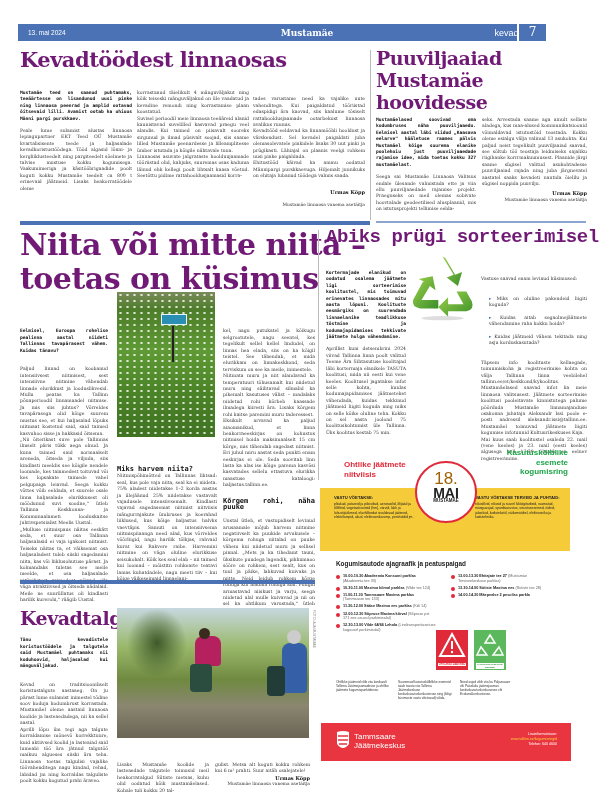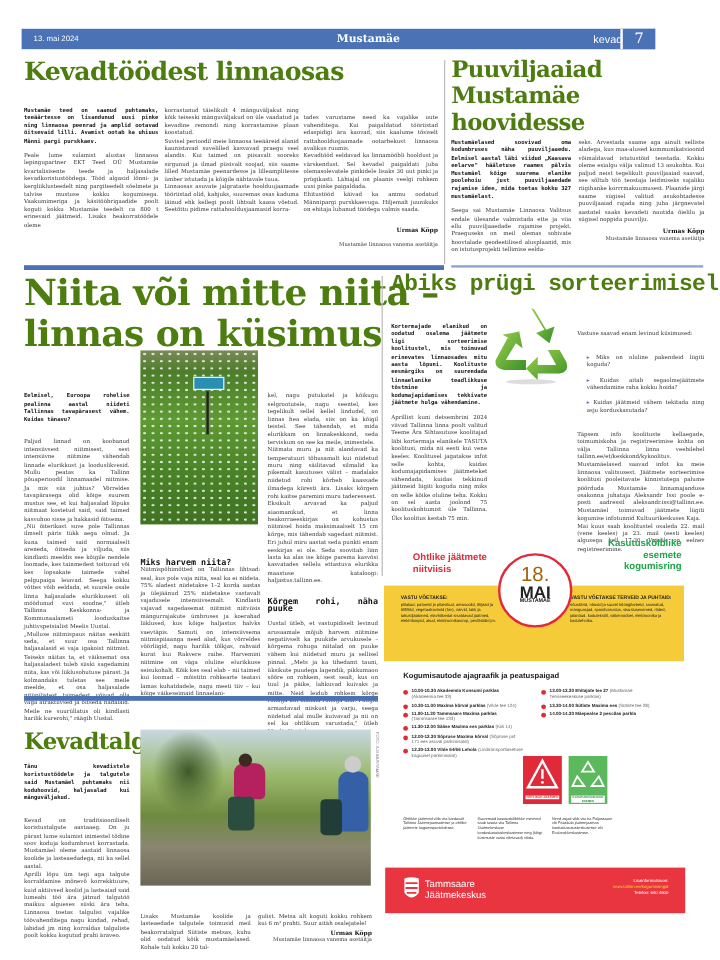--- a/index.html
+++ b/index.html
@@ -2,21 +2,21 @@
 <html><head>
 <meta charset="utf-8">
 <style>
   * { box-sizing: border-box; margin: 0; padding: 0; }
   body { width: 600px; height: 800px; background: #fff; font-family: "DejaVu Serif", serif; color: #222; position: relative; overflow: hidden; }
   .topbar { position: absolute; left: 18px; top: 24px; width: 528px; height: 17px; background: #4a72b4; color: #fff; display: flex; align-items: center; font-size: 7px; }
   .topbar .date { padding-left: 10px; width: 200px; font-family: "Liberation Sans", sans-serif; font-size: 6.5px; }
   .topbar .section { flex: 1; text-align: center; font-weight: bold; font-size: 9px; font-family: "DejaVu Serif", serif; }
   .topbar .rubric { width: 150px; text-align: right; padding-right: 10px; font-family: "Liberation Sans", sans-serif; font-size: 9px; }
   .pagenum { position: absolute; left: 517px; top: 24px; width: 29px; height: 17px; background: #4a72b4; border-left: 2px solid #fff; color: #fff; font-size: 12px; text-align: center; line-height: 17px; }
-  h1 { font-family: "DejaVu Serif", serif; font-weight: bold; color: #4d7c0f; letter-spacing: -0.5px; }
+  h1 { font-family: "DejaVu Serif", serif; font-weight: bold; color: #701a75; letter-spacing: -0.5px; }
   .col { position: absolute; font-size: 4.6px; line-height: 6.4px; color: #333; text-align: justify; margin-top: 20px; }
   .lead { font-family: "DejaVu Sans Mono", monospace; font-weight: bold; font-size: 4.6px; line-height: 6.4px; color: #111; }
   .author { text-align: right; font-weight: bold; font-size: 5px; color: #111; }
   .author-role { text-align: right; font-size: 4.4px; color: #333; }
   .subhead { font-family: "DejaVu Sans Mono", monospace; font-weight: bold; font-size: 7px; color: #111; margin: 3px 0 1px; }
   .vdiv { position: absolute; width: 1px; background: #bbb; }
   .hbar { position: absolute; height: 4px; background: #4a72b4; }
   .photo { position: absolute; overflow: hidden; }
   .bullet-list { list-style: none; padding-left: 8px; }
   .bullet-list li::before { content: "▸ "; color: #4a72b4; }
@@ -72,21 +72,21 @@
   <p>seks. Arvestada saame aga ainult selliste aladega, kus maa-alused kommunikatsioonid võimaldavad istutustöid teostada. Kokku oleme esialgu välja valinud 13 asukohta. Kui paljud neist tegelikult puuviljaaiad saavad, see sõltub töö teostaja leidmiseks sajaliku riigihanke korrrmakuumusest. Plaanide järgi saame sügisel valitud asukohtadesse puuviljaaiad rajada ning juba järgnevatel aastatel saaks kevadeti nautida õielilu ja sügisel noppida puuvilju.</p>
   <p class="author" style="margin-top:3px;">Urmas Köpp</p>
   <p class="author-role">Mustamäe linnaosa vanema asetäitja</p>
 </div>
 
 <div class="hbar" style="left:20px;top:221px;width:350px;"></div>
 <div class="hbar" style="left:376px;top:221px;width:210px;height:2px;background:#8ea6cf;"></div>
 
 <h1 style="position:absolute;left:20px;top:228px;font-size:30px;line-height:34px;">
   <span style="display:block;">Niita või mitte niita –</span>
-  <span style="display:block;">linnas on küsimus</span>
+  <span style="display:block;">toetas on küsimus</span>
 </h1>
 <div class="col" style="left:20px;top:302px;width:88px;white-space:pre-line;">
   <p class="lead">Eelmisel, Euroopa rohelise pealinna aastal niideti Tallinnas tavapärasest vähem. Kuidas tänavu?</p>
   <p style="margin-top:6px;">Paljud linnad on koobanud intensiivsest niitmisest, sest intensiivne niitmine vähendab linnade elurikkust ja looduslikvesid. Mullu peatas ka Tallinn põuaperioodil linnamaadel niitmise. Ja mis siis juhtus? Võrreldes tavapärasega olid kõige suurem mustus see, et kui haljasalad lõpuks niitmaat kostetud said, said taimed kasvuhoo sisse ja hakkasid õitsema.
    „Nii õiterikast suve pole Tallinnas ilmselt päris tükk aega olnud. Ja kuna taimed said normaalselt areneda, õitseda ja viljuda, siis kindlasti meeldis see kõigile nendele loomade, kes tainmedest toituvad või kes lopsakate taimede vahel pelgupaiga leiavad. Seega kokku võttes võib eeldada, et suurele osale linna haljasalade elurikkusest oli möödunud suvi soodne," ütleb Tallinna Keskkonna- ja Kommunaalameti looduskaitse juhtivspetsialist Meelis Uustal.
    „Mulluse niitmispaus näitas eeskätt seda, et suur osa Tallinna haljasalasid ei vaja igakoist niitmist. Teiseks näitas ta, et väiksemat osa haljasaladest tuleb siiski sagedamini niita, kas või liiklusohutuse pärast. Ja kolmandaks tuletas see meile meelde, et osa haljasalade nitüpilistest taimedest võivad olla väga atraktiivsed ja õitseda nädalaid. Meile ne suurüllatus oli kindlasti harilik kurerohi," räägib Uustal.</p>
 </div>
 <div class="photo" style="left:117px;top:292px;width:98px;height:145px;background:linear-gradient(180deg,#7a8a5a 0%,#4d7d2a 12%,#5f9a35 40%,#4a8327 70%,#3f7222 100%);">
   <div style="position:absolute;inset:0;background-image:radial-gradient(#f3f6ee 1px,transparent 1.4px);background-size:7px 6px;opacity:.85;"></div>
   <div style="position:absolute;left:44px;top:22px;width:26px;height:11px;background:#2a8fb3;border:1px solid #e6f3f8;"></div>

